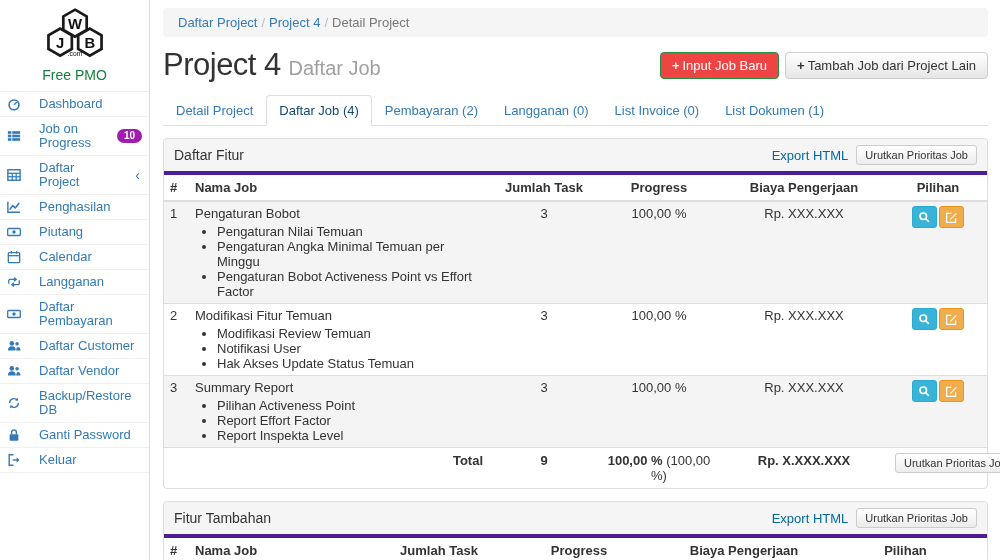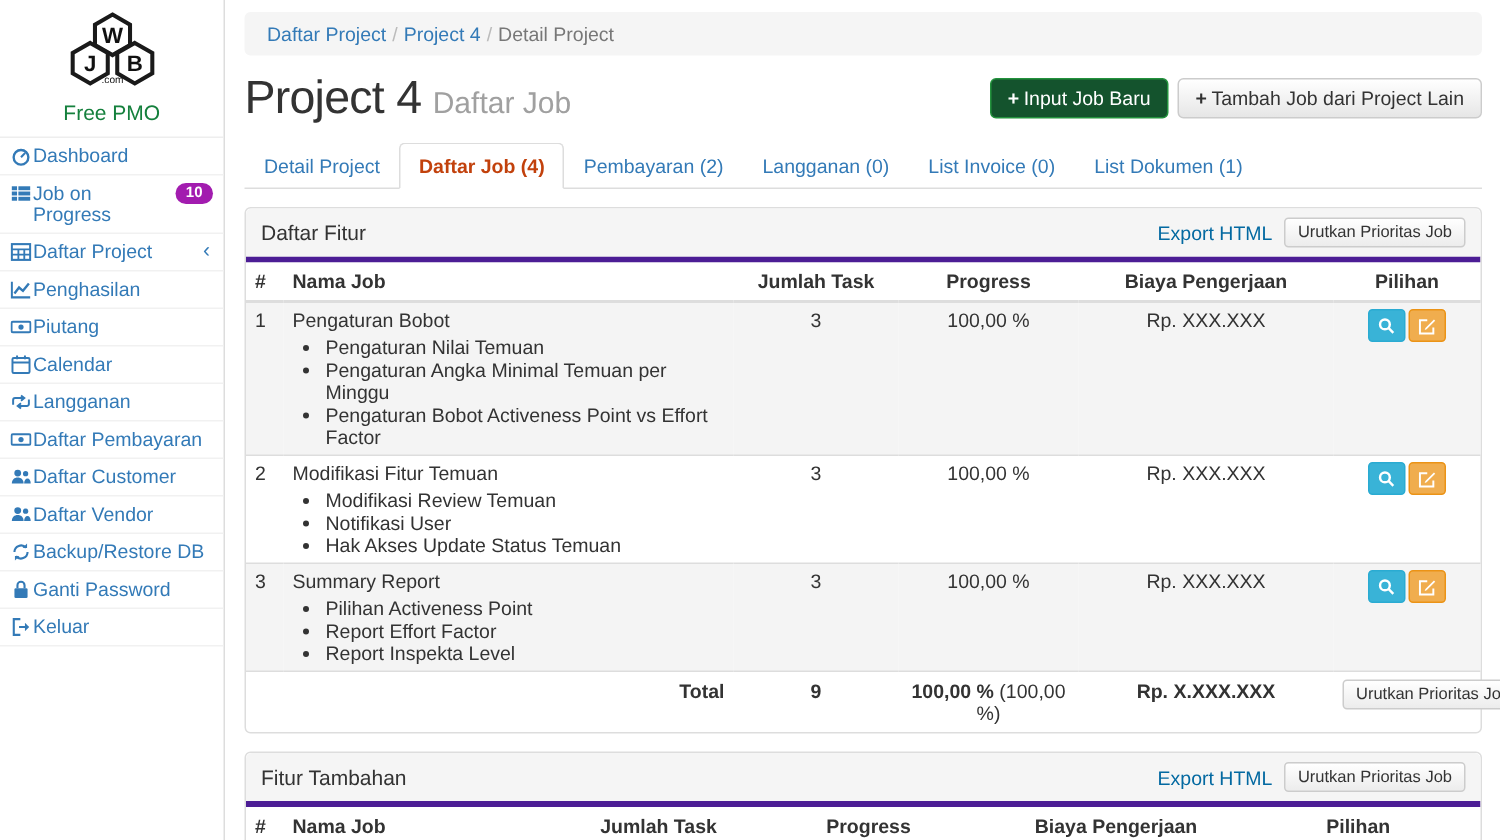--- a/index.html
+++ b/index.html
@@ -5,47 +5,47 @@
   * { box-sizing: border-box; }
   html,body { width:1000px; height:560px; margin:0; overflow:hidden;
     font-family:"Liberation Sans", sans-serif; font-size:13px; color:#333; background:#fff; }
   body { display:flex; }
 
   
   .sidebar { width:150px; flex-shrink:0; border-right:1px solid #ddd; background:#fff; }
   .logo-block { text-align:center; padding:7px 0 8px; }
   .brand-name { color:#15803d; font-size:14px; margin-top:3px; }
   .nav { border-top:1px solid #eee; }
-  .nav-item { display:flex; align-items:flex-start; gap:1px; padding:5px 7px;
+  .nav-item { display:flex; align-items:center; gap:18px; padding:5px 7px;
     color:#337ab7; border-bottom:1px solid #f1f1f1; cursor:pointer; line-height:14px; }
   .nav-item svg { flex-shrink:0; }
   .badge { margin-left:auto; background:#a21caf; color:#fff; border-radius:10px;
     font-size:10px; font-weight:bold; padding:2px 7px; line-height:10px; }
   .chevron { margin-left:auto; color:#337ab7; font-size:14px; line-height:10px; padding-right:2px;}
 
   
   .main { flex:1; padding:8px 12px 0 13px; }
   .breadcrumb { background:#f5f5f5; border-radius:4px; padding:7px 15px; color:#777;
     margin-bottom:6px; }
   .breadcrumb a { color:#337ab7; text-decoration:none; cursor:pointer; }
   .bc-sep { margin:0 4px; color:#bbb; }
 
   .page-header { display:flex; align-items:center; justify-content:space-between; height:44px; }
   .page-title { font-size:31px; color:#333; font-weight:500; letter-spacing:-0.5px; }
   .page-subtitle { font-size:20px; color:#a0a0a0; font-weight:400; margin-left:4px; }
   .hdr-buttons { display:flex; gap:6px; }
   .btn { border-radius:4px; padding:5px 11px; font-size:13px; cursor:pointer; line-height:15px;
     border:1px solid #ccc; background:linear-gradient(#fff,#e6e6e6); color:#333; white-space:nowrap; }
   .btn .plus { font-weight:bold; margin-right:3px; }
-  .btn-success { background:#14532d; border-color:#23923d; color:#fff; }
+  .btn-success { background:#ef4444; border-color:#23923d; color:#fff; }
 
   .tabs { display:flex; border-bottom:1px solid #ddd; margin-top:8px; }
   .tab { padding:7px 12px; color:#337ab7; cursor:pointer; border:1px solid transparent;
     border-radius:4px 4px 0 0; margin-bottom:-1px; white-space:nowrap; }
-  .tab.active { color:#c2410c; background:#fff; border-color:#ddd #ddd #fff #ddd;font-weight:bold; }
+  .tab.active { color:#0c4a6e; background:#fff; border-color:#ddd #ddd #fff #ddd; }
 
   
   .panel { border:1px solid #ddd; border-radius:4px; margin-top:12px; background:#fff; }
   .panel-heading { background:#f5f5f5; border-bottom:4px solid #4c1d95; border-radius:4px 4px 0 0;
     padding:6px 10px; display:flex; align-items:center; }
   .panel-title { flex:1; font-size:14px; color:#333; }
   .export-link { color:#0369a1; text-decoration:none; margin-right:8px; cursor:pointer; }
   .btn-xs { font-size:11px; padding:3px 8px; border:1px solid #ccc; border-radius:3px;
     background:linear-gradient(#fff,#ececec); color:#333; cursor:pointer; white-space:nowrap; }
 

